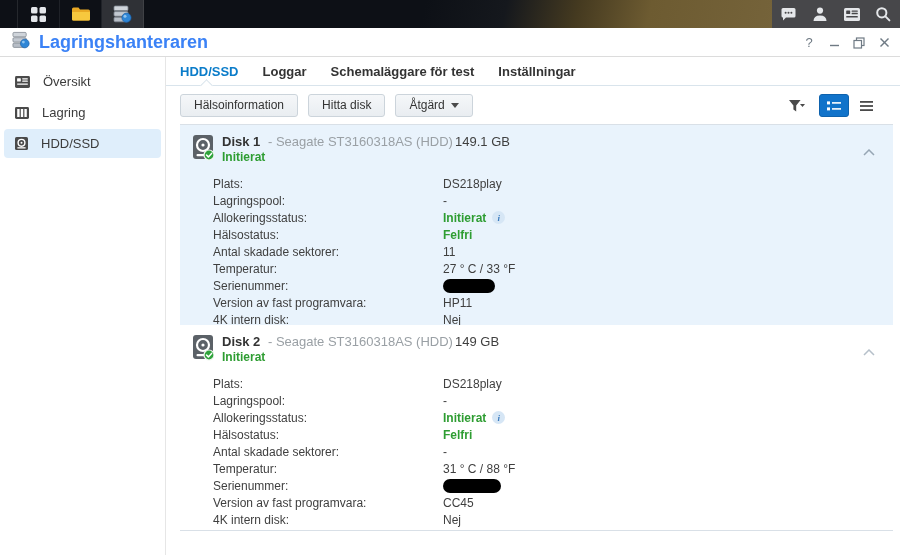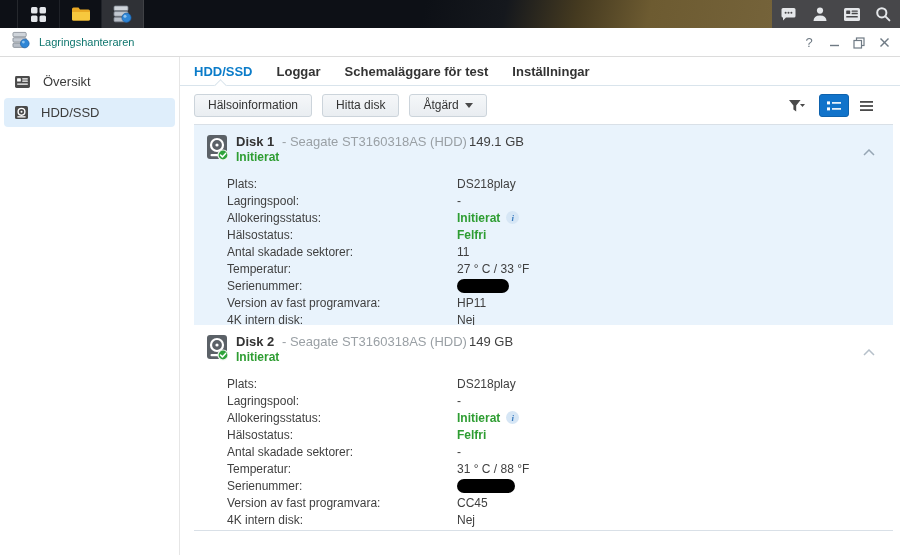--- a/index.html
+++ b/index.html
@@ -16,28 +16,28 @@
     border-right:1px solid rgba(255,255,255,.08); cursor:pointer; }
   .tb-btn.active { background:rgba(255,255,255,.14); }
   .tb-right { position:absolute; right:0; top:0; height:28px; width:128px; background:#47474a;
     display:flex; align-items:center; justify-content:space-evenly; }
   .tb-icon-btn { width:30px; height:28px; display:flex; align-items:center; justify-content:center; cursor:pointer; }
 
   
   .titlebar { position:absolute; top:28px; left:0; width:900px; height:29px; background:#fff;
     border-bottom:1px solid #dcdcdc; display:flex; align-items:center; }
   .titlebar .app-ic { margin-left:12px; }
-  .titlebar .title { margin-left:9px; font-size:11px; font-weight:normal; color:#0f766e; }
+  .titlebar .title { margin-left:9px; font-size:18px; font-weight:bold; color:#3b82f6; }
   .win-controls { position:absolute; right:8px; top:0; height:29px; display:flex; align-items:center; gap:9px; }
   .win-ctl { width:16px; height:18px; display:flex; align-items:center; justify-content:center;
     color:#6f7a84; font-size:13px; cursor:pointer; }
 
   
   .bodywrap { position:absolute; top:57px; left:0; width:900px; height:498px; display:flex; }
-  .sidebar { width:180px; border-right:1px solid #e6e6e6; padding-top:10px; }
+  .sidebar { width:166px; border-right:1px solid #e6e6e6; padding-top:10px; }
   .side-item { height:29px; margin:0 4px 2px 4px; border-radius:4px; display:flex; align-items:center;
     padding-left:10px; cursor:pointer; }
   .side-item.active { background:#dfeefb; }
   .side-item .lbl { margin-left:12px; font-size:13px; color:#3c3c3c; }
 
   .content { flex:1; position:relative; }
 
   
   .tabbar { position:relative; height:29px; border-bottom:1px solid #d9e4ec; display:flex;
     align-items:center; padding-left:14px; }
@@ -187,20 +187,29 @@
       <div class="side-item">
         <svg width="17" height="14" viewBox="0 0 18 15">
           <rect x="1" y="1" width="16" height="13" rx="1.6" fill="#4a4a4a"></rect>
           <rect x="3.2" y="3.4" width="4" height="3.6" rx=".6" fill="#fff"></rect>
           <rect x="8.6" y="3.4" width="6.2" height="1.4" rx=".5" fill="#fff"></rect>
           <rect x="8.6" y="5.8" width="6.2" height="1.4" rx=".5" fill="#fff"></rect>
           <rect x="3.2" y="9" width="11.6" height="1.4" rx=".5" fill="#fff"></rect>
         </svg>
         <span class="lbl">Översikt</span>
       </div>
+      <div class="side-item">
+        <svg width="16" height="14" viewBox="0 0 16 14">
+          <rect x="1" y="1" width="14" height="12" rx="1.4" fill="#4a4a4a"></rect>
+          <rect x="3.2" y="3" width="2.4" height="8" fill="#fff"></rect>
+          <rect x="6.8" y="3" width="2.4" height="8" fill="#fff"></rect>
+          <rect x="10.4" y="3" width="2.4" height="8" fill="#fff"></rect>
+        </svg>
+        <span class="lbl">Lagring</span>
+      </div>
       <div class="side-item active">
         <svg width="15" height="15" viewBox="0 0 15 15">
           <rect x="1" y="1" width="13" height="13" rx="1.6" fill="#4a4a4a"></rect>
           <circle cx="7.5" cy="6.8" r="3.4" fill="none" stroke="#fff" stroke-width="1.4"></circle>
           <circle cx="7.5" cy="6.8" r="1" fill="#fff"></circle>
           <rect x="3.4" y="11.2" width="8.2" height="1.3" fill="#fff"></rect>
         </svg>
         <span class="lbl">HDD/SSD</span>
       </div>
     </div>

